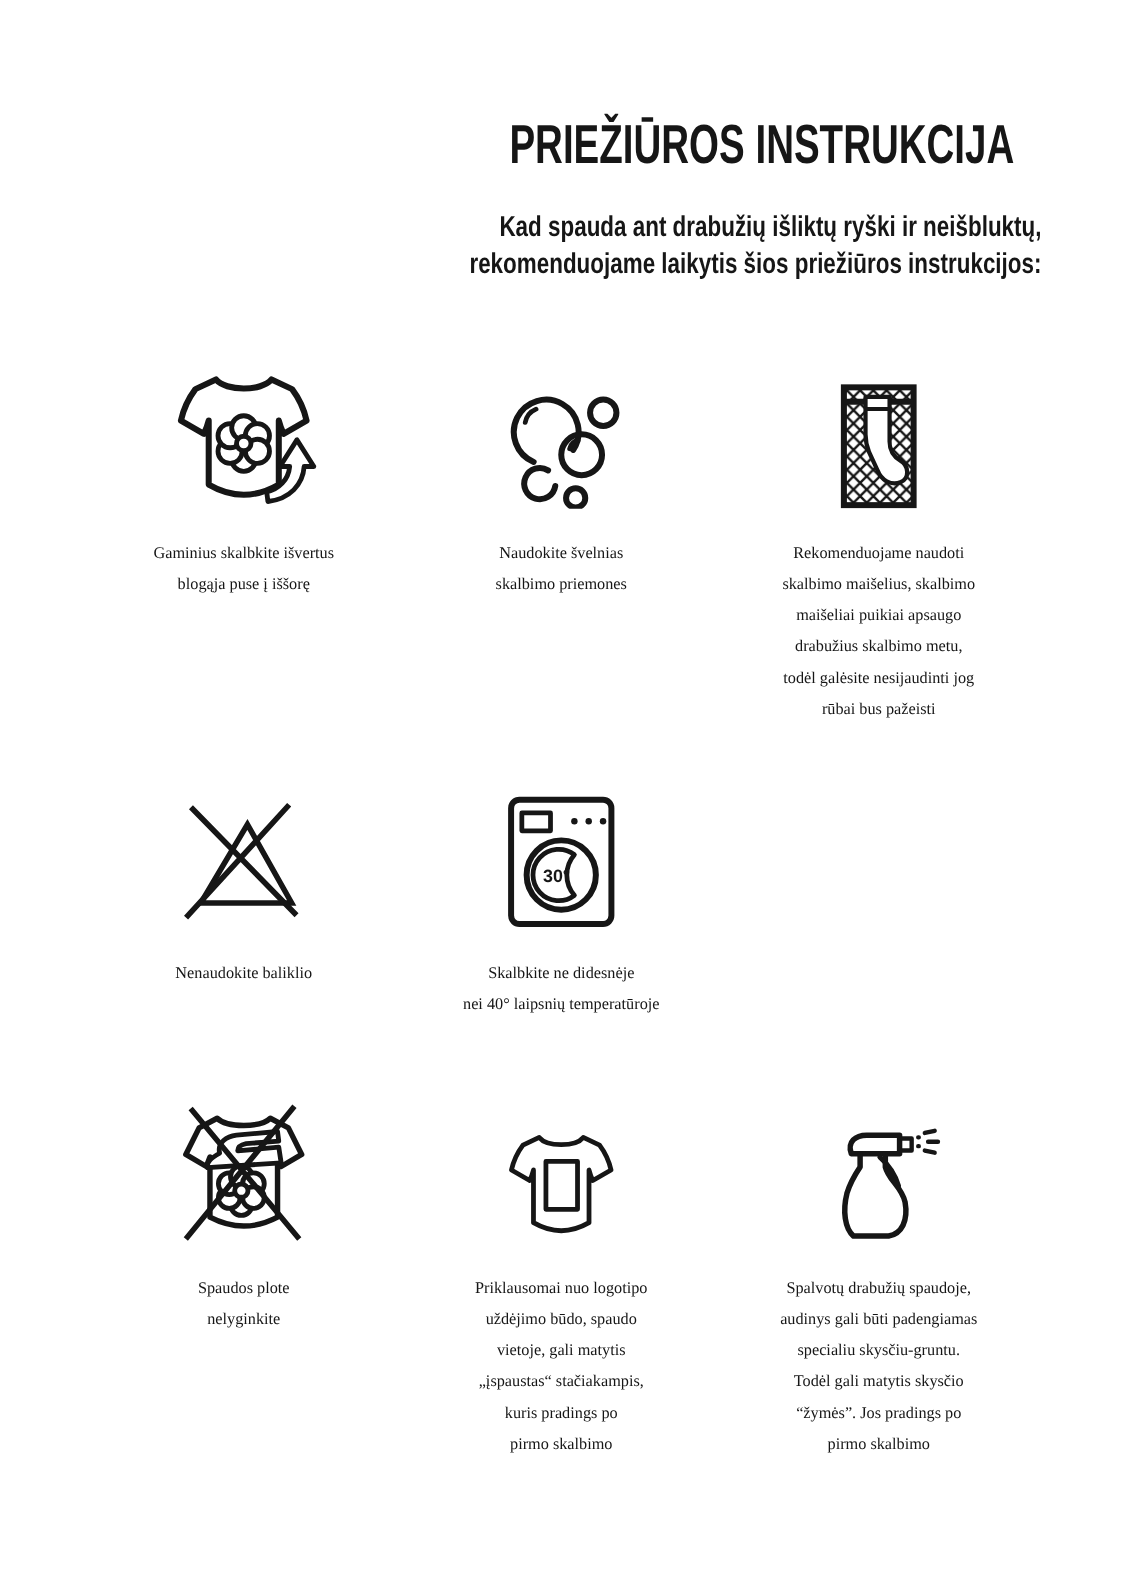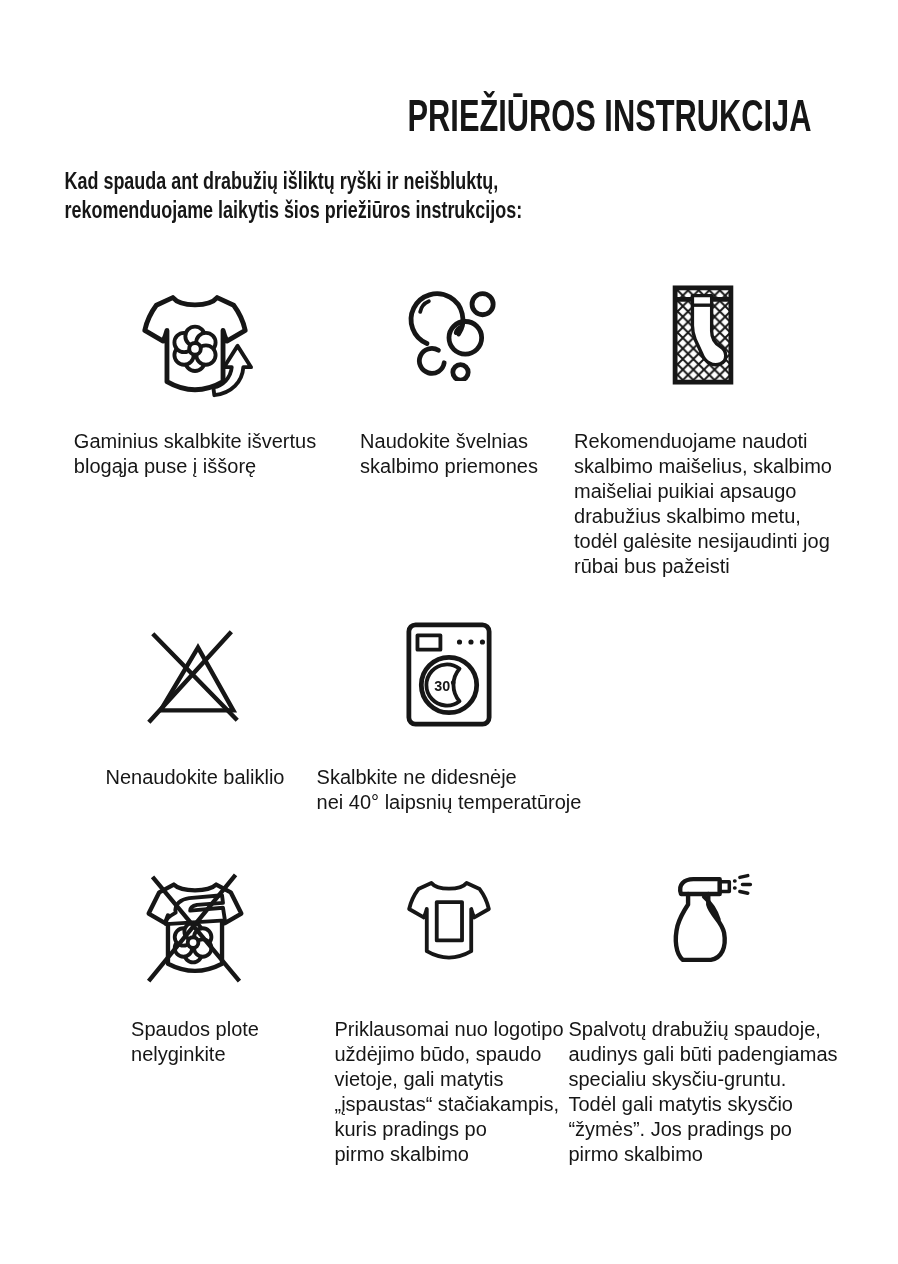--- a/index.html
+++ b/index.html
@@ -1,27 +1,27 @@
 <!DOCTYPE html>
 <html><head>
 <meta charset="utf-8">
 <style>
   html,body{margin:0;padding:0;background:#ffffff;}
   body{width:898px;height:1264px;overflow:hidden;color:#161616;font-family:"Liberation Sans",sans-serif;}
   .title{text-align:right;margin-top:94px;font-size:44px;font-weight:700;line-height:1;white-space:nowrap;}
   .title .squeeze{display:inline-block;transform:scaleX(0.70);transform-origin:center;}
-  .subtitle{text-align:left;margin-top:20px;font-size:23px;font-weight:700;line-height:29px;}
+  .subtitle{text-align:right;margin-top:20px;font-size:23px;font-weight:700;line-height:29px;}
   .subtitle .squeeze{display:inline-block;transform:scaleX(0.78);transform-origin:center;white-space:pre-line;}
   .grid{display:grid;grid-template-columns:repeat(3,254px);justify-content:center;}
   .row1{margin-top:60px;}
   .row2{margin-top:42px;}
   .row3{margin-top:58px;}
   .cell{display:flex;flex-direction:column;align-items:center;}
-  .icon-area{height:122px;display:flex;align-items:flex-start;justify-content:center;margin-bottom:22px;}
-  .caption{font-size:20px;line-height:25px;white-space:pre-line;margin:0 -28px;}
+  .icon-area{height:122px;display:flex;align-items:flex-end;justify-content:center;margin-bottom:22px;}
+  .caption{font-size:13px;line-height:25px;text-align:center;white-space:pre-line;margin:0 -28px;font-family:Liberation Serif, serif;}
   svg{display:block;}
   .st{stroke:#161616;fill:none;stroke-width:5;stroke-linejoin:round;stroke-linecap:round;}
   .st4{stroke:#161616;fill:none;stroke-width:4;stroke-linejoin:round;stroke-linecap:round;}
   .wfill{fill:#ffffff;}
   .dot{fill:#161616;stroke:none;}
 </style>
 </head>
 <body>
 
 <h1 class="title"><span class="squeeze">PRIEŽIŪROS INSTRUKCIJA</span></h1>

